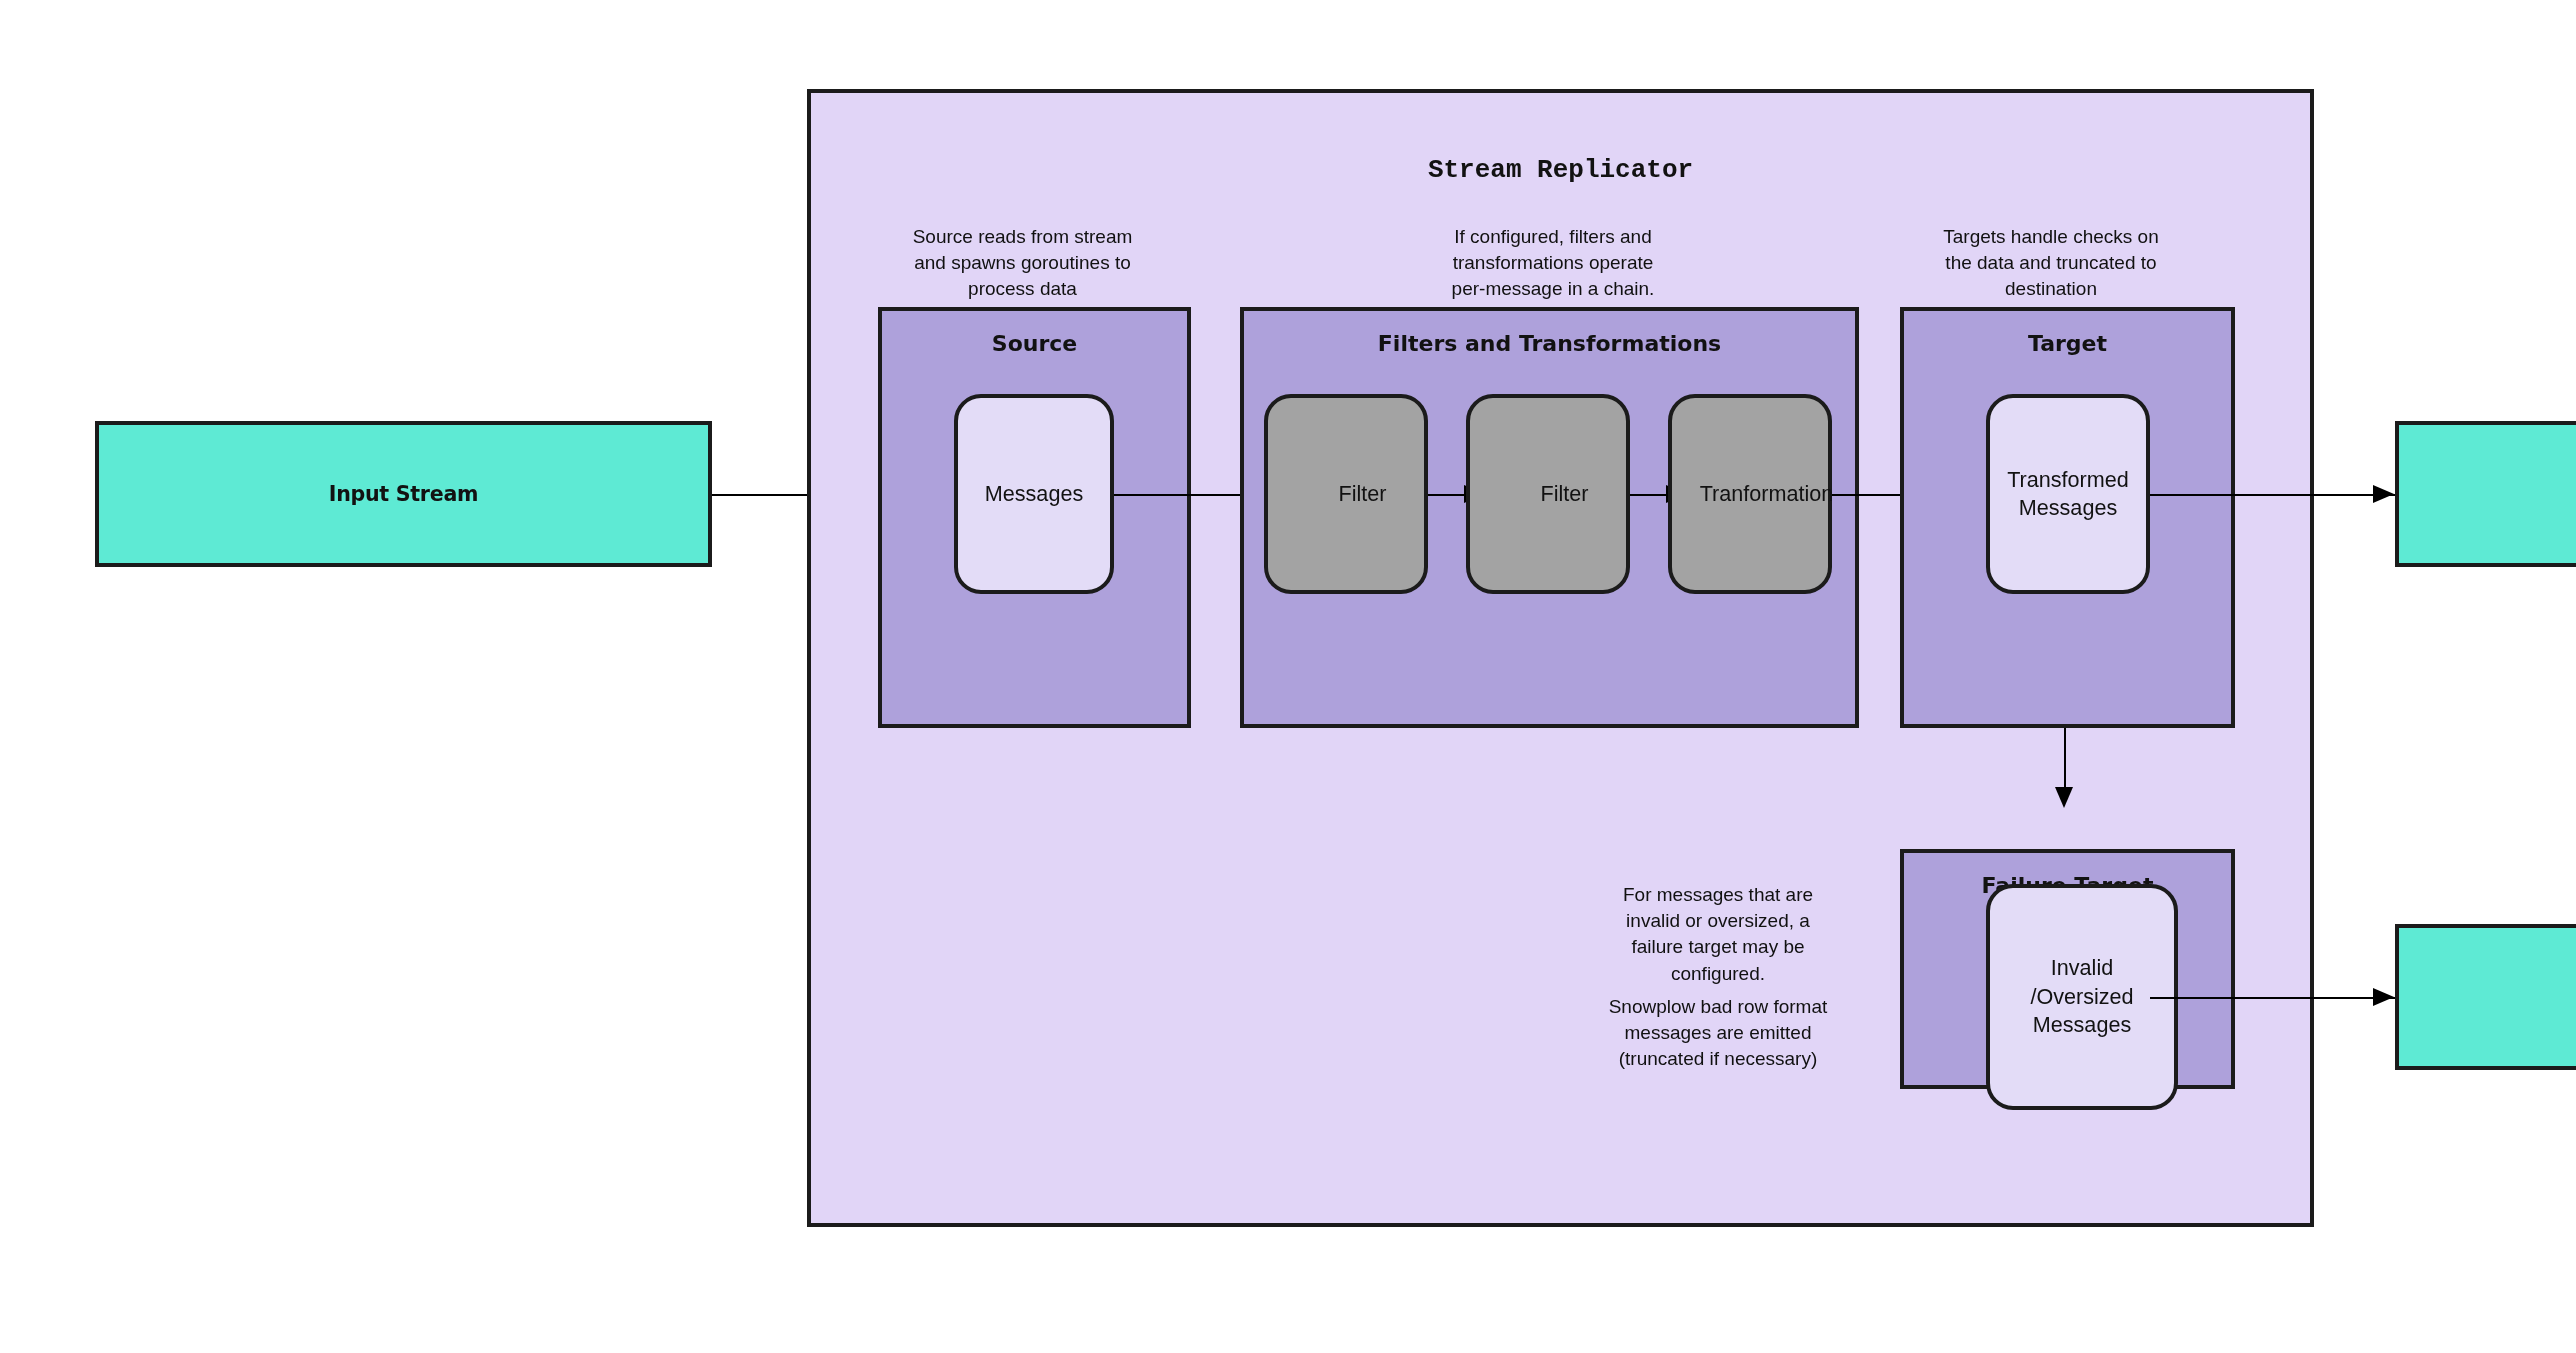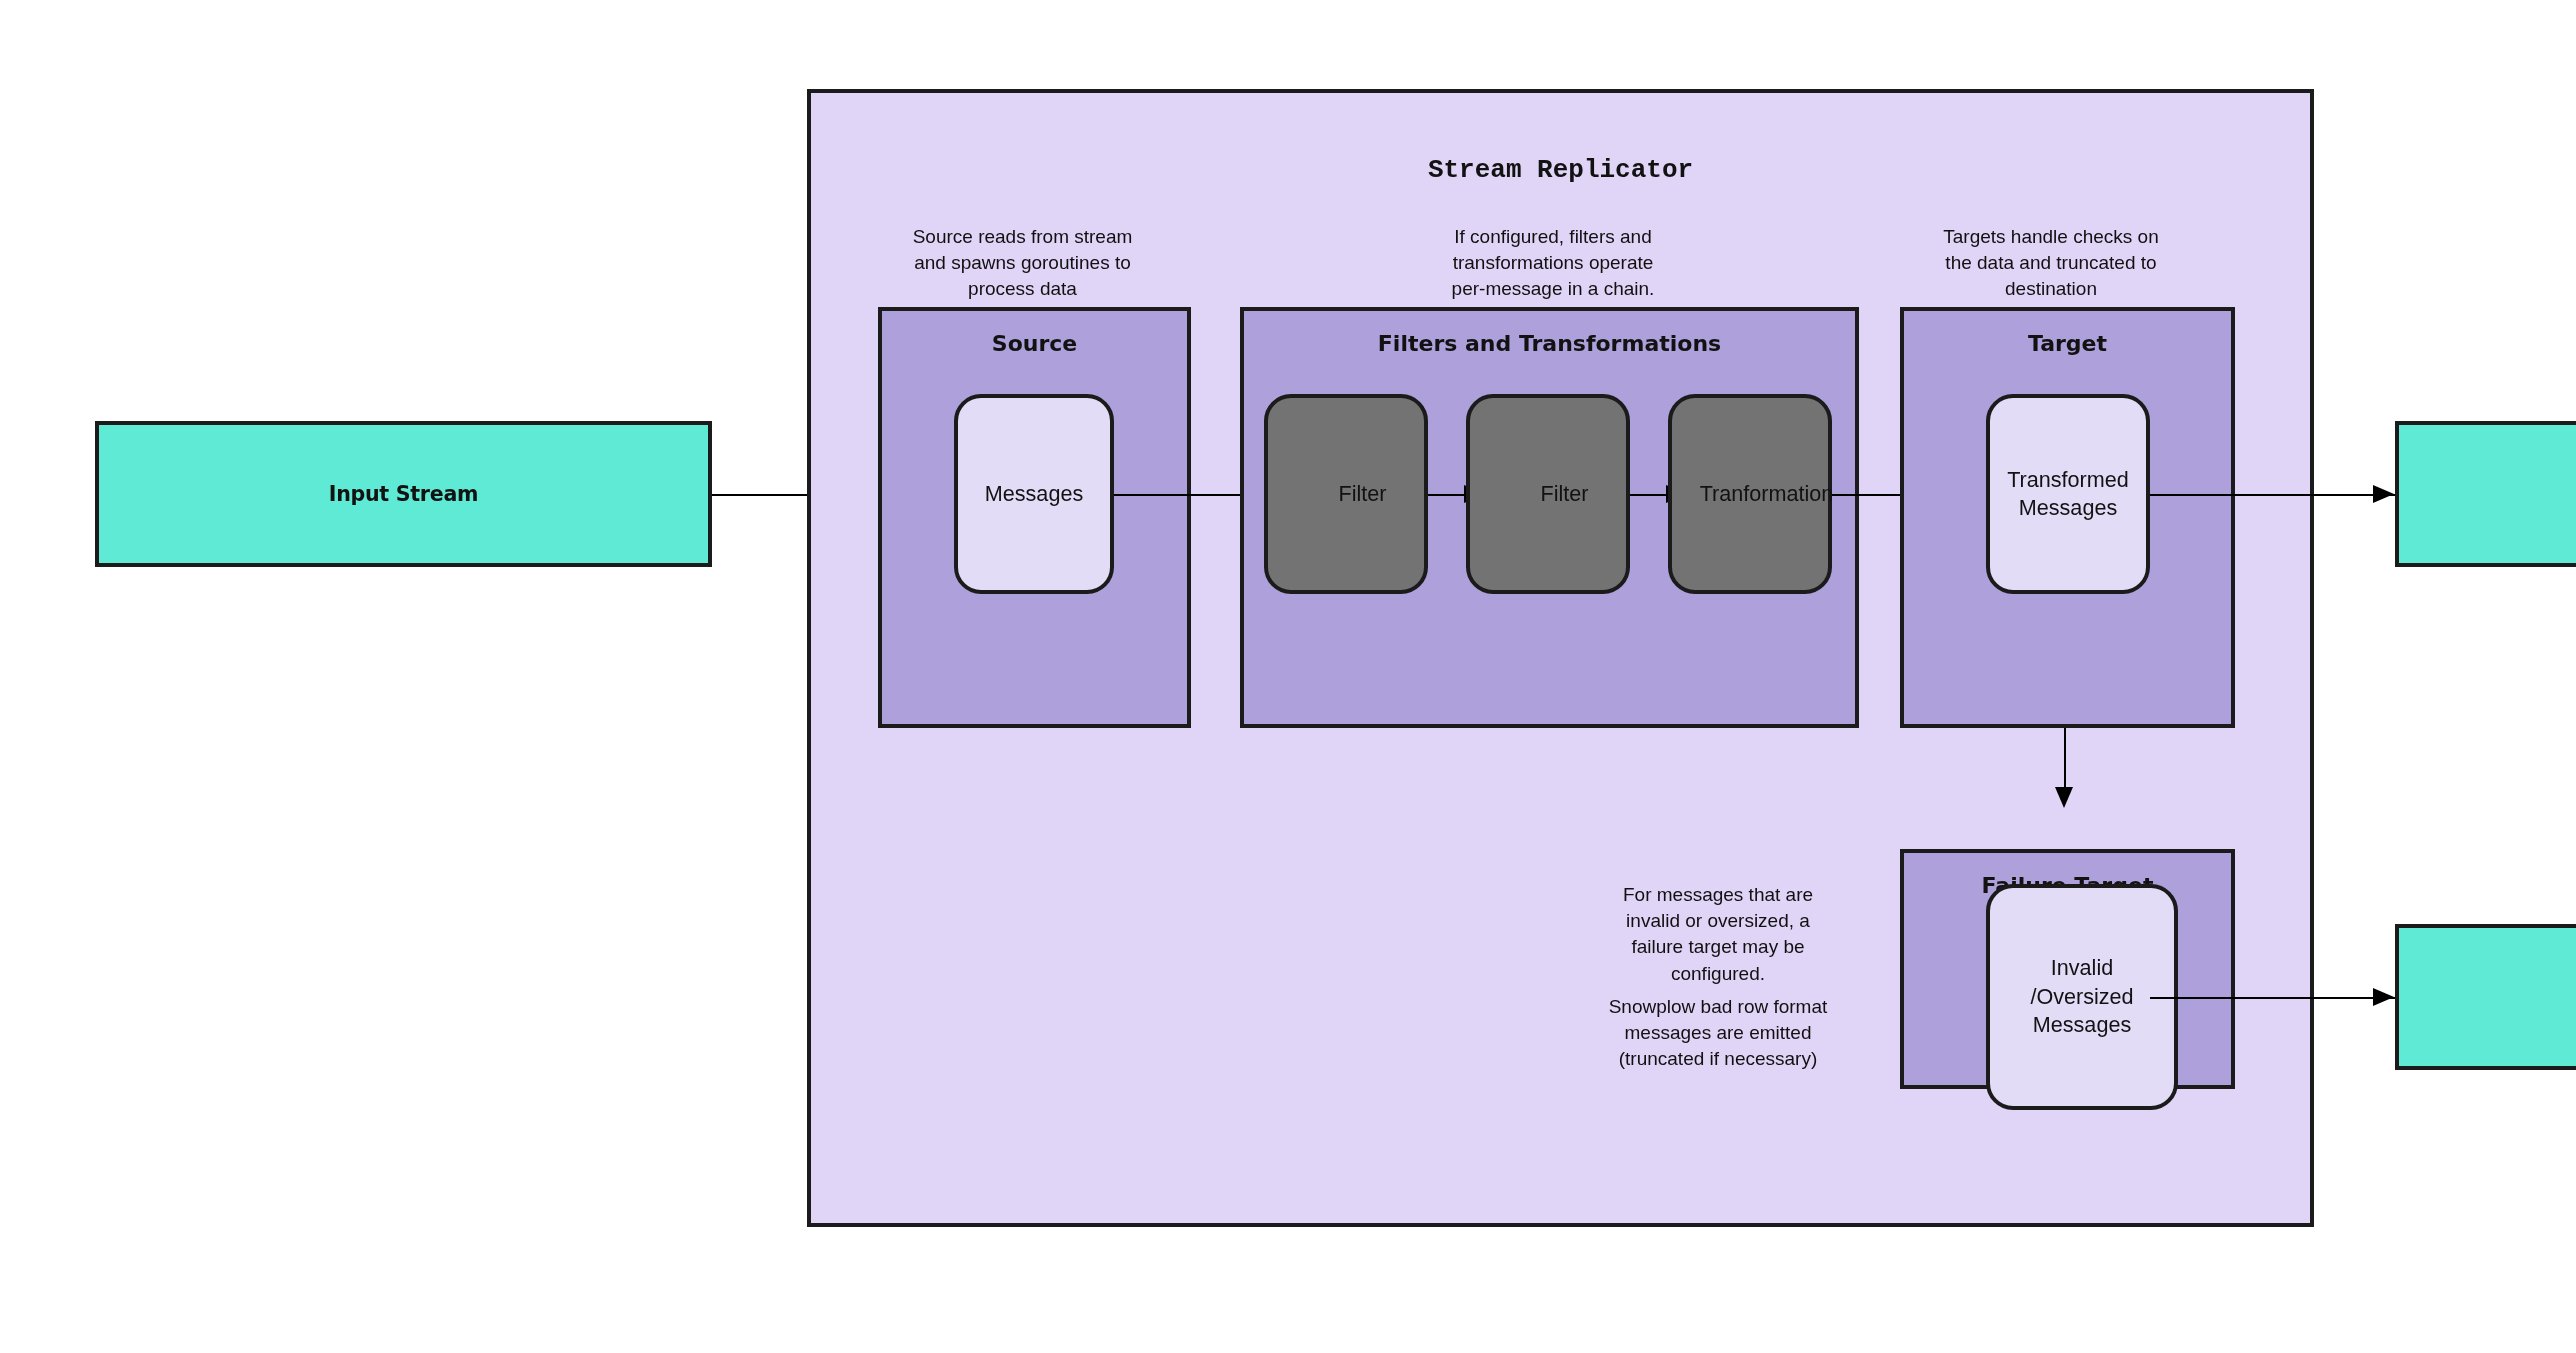--- a/index.html
+++ b/index.html
@@ -79,21 +79,21 @@
   .node {
     border: 4.6px solid #1b1b1b;
     border-radius: 27px;
     display: flex;
     align-items: center;
     justify-content: center;
     text-align: center;
     line-height: 1.32;
   }
   .node.pale { background: #e3dcf7; }
-  .node.lime { background: #737373; padding-left: 33px; }
+  .node.lime { background: #a3a3a3; padding-left: 33px; }
   .node .lbl {
     font-family: "Liberation Sans", sans-serif;
     font-size: 21.6px;
     color: #121212;
     padding: 0 5.2px;
     white-space: pre-line;
   }
 
   
   .note {

